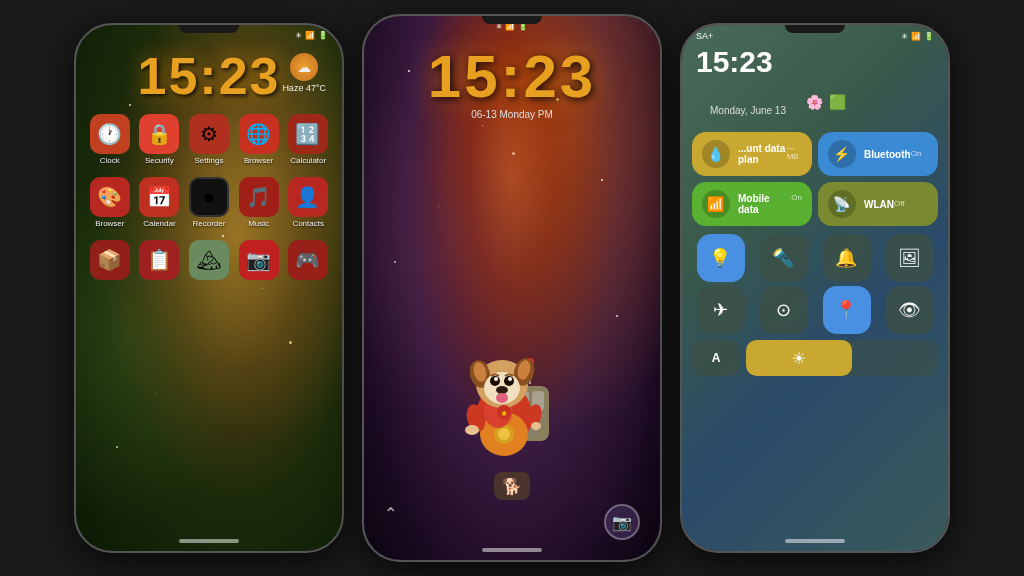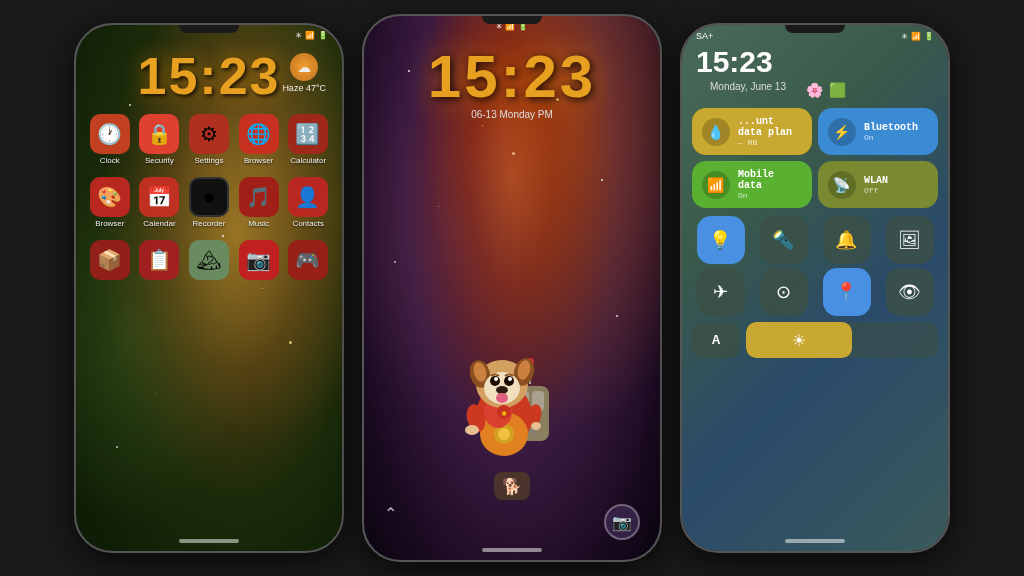--- a/index.html
+++ b/index.html
@@ -242,20 +242,21 @@
     .cc-time {
       font-size: 30px;
       font-weight: bold;
       color: white;
       padding: 2px 14px;
     }
     .cc-date {
       font-size: 10px;
       color: #ddd;
       padding: 0 14px 6px;
+      margin-top: 24px;
     }
 
     
     .cc-grid {
       padding: 6px 10px;
       display: grid;
       grid-template-columns: 1fr 1fr;
       gap: 6px;
     }
     .cc-tile {
@@ -284,22 +285,21 @@
       border-radius: 50%;
       display: flex;
       align-items: center;
       justify-content: center;
       font-size: 14px;
       color: white;
       flex-shrink: 0;
     }
     .cc-tile-text {
       display: flex;
-      flex-direction: column;
-      font-family: Liberation Mono, monospace;
+      flex-direction: row;
     }
     .cc-tile-title {
       font-size: 10px;
       font-weight: bold;
       color: white;
     }
     .cc-tile-sub {
       font-size: 8px;
       color: rgba(255,255,255,0.7);
     }

